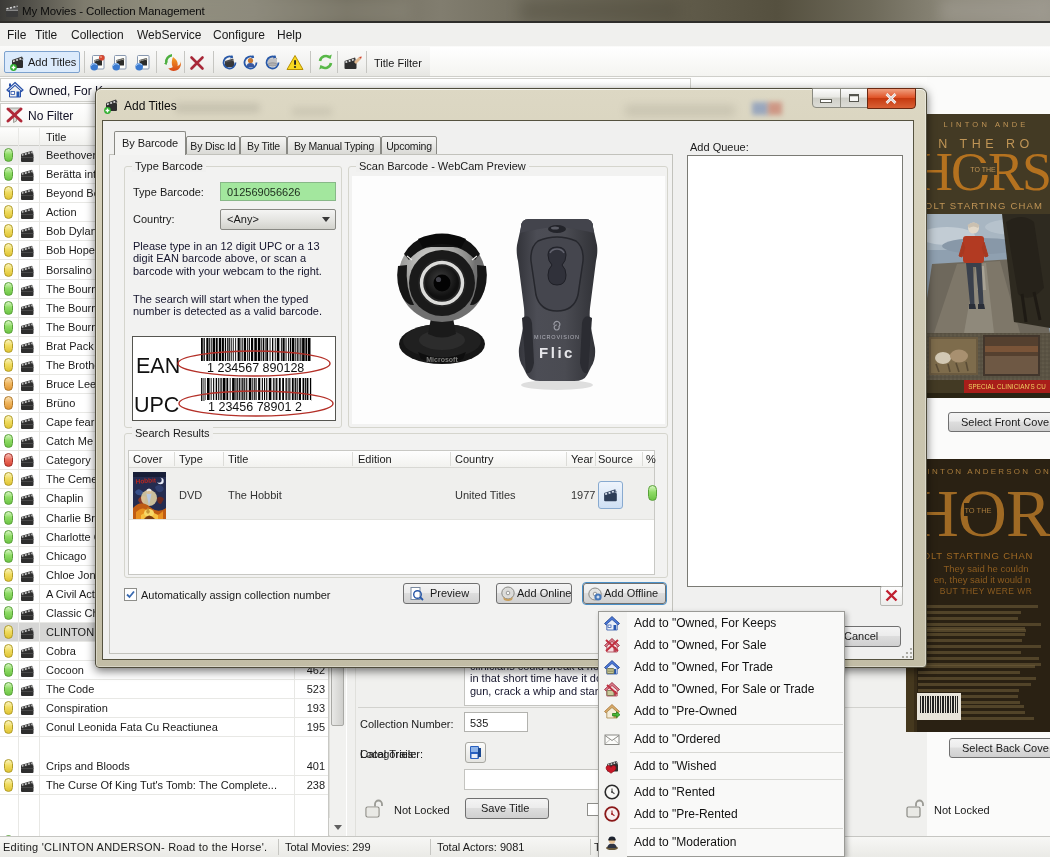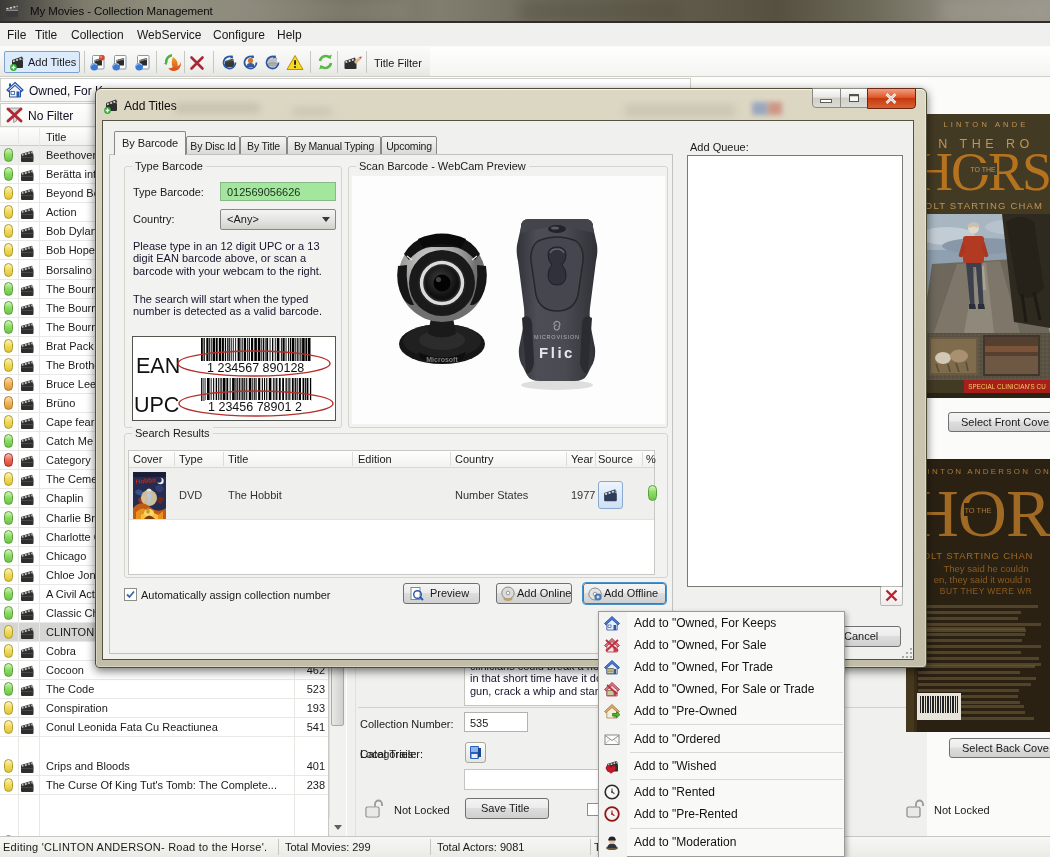--- a/index.html
+++ b/index.html
@@ -16,21 +16,21 @@
 <div class="a" style="left:150px;top:0;width:260px;height:22px;background:#8f8c7e;opacity:0.35;filter:blur(6px);"></div>
 <div class="a" style="left:520px;top:0;width:160px;height:22px;background:#4e4a3c;opacity:0.4;filter:blur(7px);"></div>
 <div class="a" style="left:940px;top:0;width:110px;height:22px;background:#a5a198;opacity:0.4;filter:blur(6px);"></div>
 <div class="a" style="left:0;top:21px;width:1050px;height:2px;background:#2e2d2a;"></div>
 <svg class="a" style="left:4px;top:3px" width="16" height="16" viewBox="0 0 16 16">
     <rect x="2" y="6" width="12" height="8" rx="1" fill="#3a3a3a"></rect>
     <path d="M2 6 L13 3 L14 6 Z" fill="#555"></path>
     <path d="M2.5 5.8 L13.5 3.2" stroke="#ddd" stroke-width="1.4" stroke-dasharray="2 1.5"></path>
     <rect x="2" y="6.5" width="12" height="1.5" fill="#888"></rect>
   </svg>
-<div class="a" style="left:30px;top:4.5px;font-size:11.5px;letter-spacing:-0.1px;color:#0c0c0c;">My Movies - Collection Management</div>
+<div class="a" style="left:22px;top:4.5px;font-size:11.5px;letter-spacing:-0.1px;color:#0c0c0c;">My Movies - Collection Management</div>
 
 <div class="a" style="left:0;top:23px;width:1050px;height:23px;background:#f0f0ee;"></div>
 <div class="a" style="top:28px;font-size:12px;left:7px;">File</div>
 <div class="a" style="top:28px;font-size:12px;left:35px;">Title</div>
 <div class="a" style="top:28px;font-size:12px;left:71px;">Collection</div>
 <div class="a" style="top:28px;font-size:12px;left:137px;">WebService</div>
 <div class="a" style="top:28px;font-size:12px;left:213px;">Configure</div>
 <div class="a" style="top:28px;font-size:12px;left:277px;">Help</div>
 
 <div class="a" style="left:0;top:46px;width:1050px;height:31px;background:linear-gradient(#fbfbfa,#f2f2f0 60%,#e6e6e2);border-bottom:1px solid #cfcfca;"></div>
@@ -463,21 +463,21 @@
         </div>
 <div style="position:absolute;left:0;top:590.4px;width:329px;height:19.08px;box-shadow:inset 0 -1px #e8e8e5;">
           <span style="position:absolute;left:4px;top:2px;width:9px;height:14px;border-radius:4.5px;background:linear-gradient(#faf4bc,#f0dc62 45%,#e0c432);border:1px solid #b09c28;"></span>
           <svg style="position:absolute;left:20px;top:3px" width="15" height="14" viewBox="0 0 15 14">
             <rect x="1" y="5" width="12.5" height="8" rx="1" fill="#2e2e2e"></rect>
             <path d="M1 5 L12 1.8 L13.4 4.4 L2.4 7.4 Z" fill="#3e3e3e"></path>
             <path d="M1.8 6.1 L12.6 3.1" stroke="#dcdcdc" stroke-width="1.5" stroke-dasharray="1.7 1.6"></path>
             <rect x="1" y="8" width="12.5" height="0.8" fill="#505050"></rect>
           </svg>
           <span style="position:absolute;left:46px;top:3px;font-size:11px;white-space:nowrap;">Conul Leonida Fata Cu Reactiunea</span>
-          <span style="position:absolute;right:4px;top:3px;font-size:11px;">541</span>
+          <span style="position:absolute;right:4px;top:3px;font-size:11px;">195</span>
         </div>
 <div style="position:absolute;left:0;top:628.6px;width:329px;height:19.08px;box-shadow:inset 0 -1px #e8e8e5;">
           <span style="position:absolute;left:4px;top:2px;width:9px;height:14px;border-radius:4.5px;background:linear-gradient(#faf4bc,#f0dc62 45%,#e0c432);border:1px solid #b09c28;"></span>
           <svg style="position:absolute;left:20px;top:3px" width="15" height="14" viewBox="0 0 15 14">
             <rect x="1" y="5" width="12.5" height="8" rx="1" fill="#2e2e2e"></rect>
             <path d="M1 5 L12 1.8 L13.4 4.4 L2.4 7.4 Z" fill="#3e3e3e"></path>
             <path d="M1.8 6.1 L12.6 3.1" stroke="#dcdcdc" stroke-width="1.5" stroke-dasharray="1.7 1.6"></path>
             <rect x="1" y="8" width="12.5" height="0.8" fill="#505050"></rect>
           </svg>
           <span style="position:absolute;left:46px;top:3px;font-size:11px;white-space:nowrap;">Crips and Bloods</span>
@@ -924,21 +924,21 @@
 <div class="a" style="left:179px;top:453px;font-size:11px;">Type</div>
 <div class="a" style="left:228px;top:453px;font-size:11px;">Title</div>
 <div class="a" style="left:358px;top:453px;font-size:11px;">Edition</div>
 <div class="a" style="left:455px;top:453px;font-size:11px;">Country</div>
 <div class="a" style="left:571px;top:453px;font-size:11px;">Year</div>
 <div class="a" style="left:598px;top:453px;font-size:11px;">Source</div>
 <div class="a" style="left:646px;top:453px;font-size:11px;">%</div>
 <div class="a" style="left:129px;top:468px;width:525px;height:52px;background:#efefed;border-bottom:1px solid #e2e2de;"></div>
 <div class="a" style="left:179px;top:489px;font-size:11px;color:#333;">DVD</div>
 <div class="a" style="left:228px;top:489px;font-size:11px;color:#333;">The Hobbit</div>
-<div class="a" style="left:455px;top:489px;font-size:11px;color:#333;">Number States</div>
+<div class="a" style="left:455px;top:489px;font-size:11px;color:#333;">United Titles</div>
 <div class="a" style="left:571px;top:489px;font-size:11px;color:#333;">1977</div>
 
 <svg class="a" style="left:133px;top:472px" width="33" height="47" viewBox="0 0 33 47">
 <rect width="33" height="47" fill="#252c50"></rect>
 <rect y="0" width="33" height="5" fill="#181e38"></rect>
 <circle cx="27.5" cy="9" r="3.2" fill="#e8ecf8"></circle>
         <circle cx="26" cy="8" r="2.7" fill="#252c50"></circle>
 <text x="13" y="11" font-size="6.5" fill="#b82820" text-anchor="middle" font-weight="bold" transform="rotate(-4 13 11)">Hobbit</text>
 <path d="M2 20 q3 -5 7 -1 q3 2 -1 4 q-4 1 -6 -3" fill="#38508a"></path>
 <path d="M22 15 q4 -4 8 0 q2 3 -2 5 q-5 1 -6 -5" fill="#303f70"></path>

